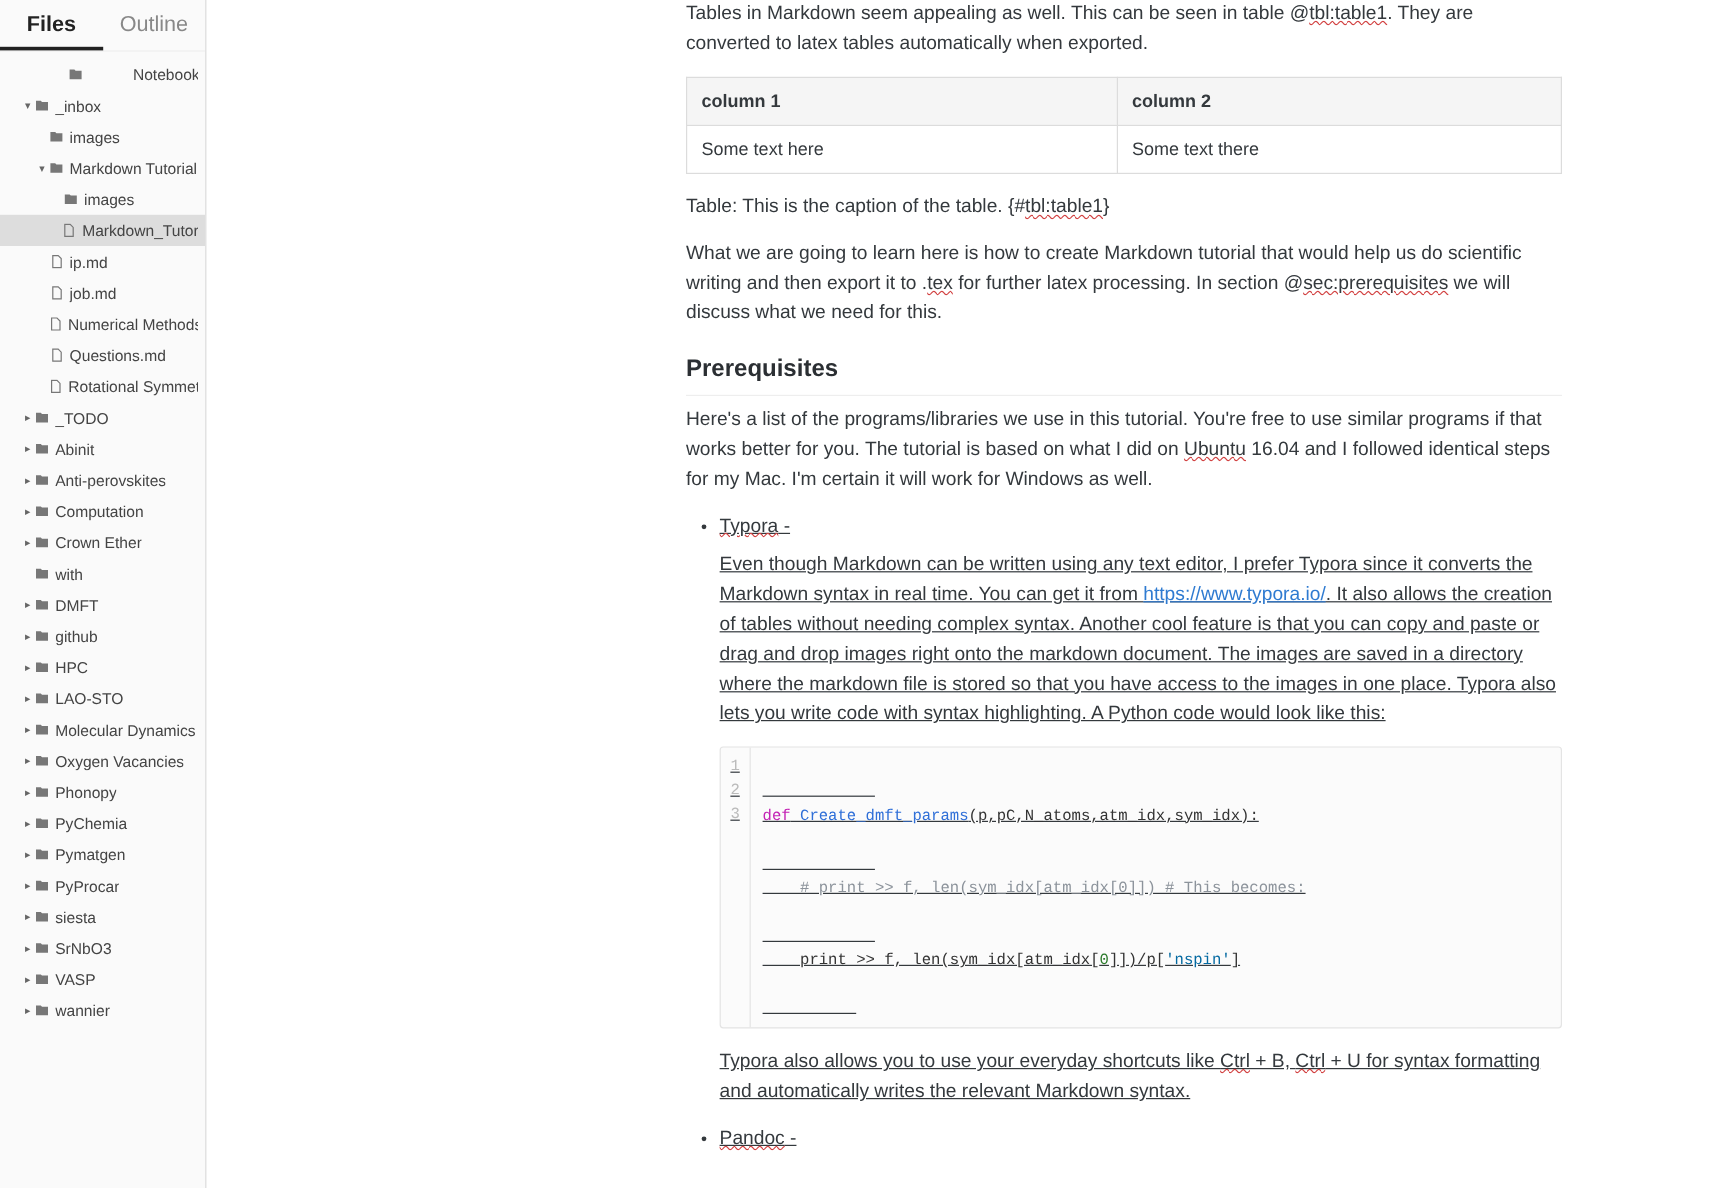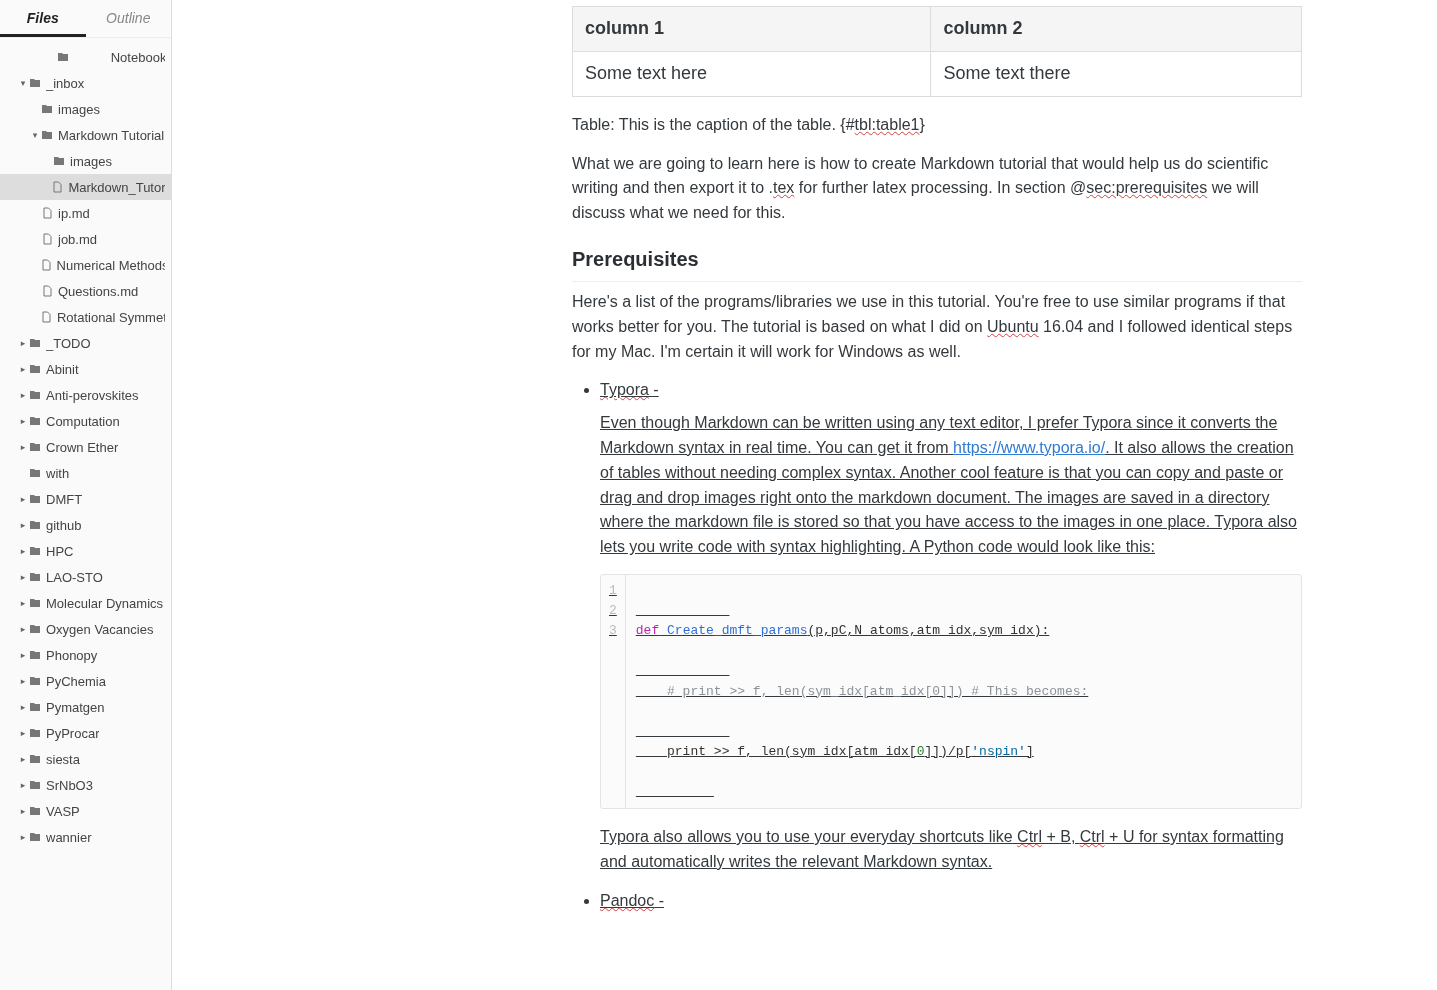--- a/index.html
+++ b/index.html
@@ -25,24 +25,23 @@
     flex-direction: column;
   }
   .sidebar-tabs {
     display: flex;
     border-bottom: 1px solid #eee;
   }
   .sidebar-tab {
     flex: 1;
     text-align: center;
     padding: 10px 0 8px;
-    font-size: 14px;
+    font-size: 18px;
     color: #888;
     cursor: pointer;
-    font-style: italic;
   }
   .sidebar-tab.active {
     color: #222;
     font-weight: 700;
     border-bottom: 3px solid #222;
   }
   .tree {
     padding: 6px 0;
     overflow-y: auto;
     flex: 1;
@@ -108,21 +107,21 @@
   .wavy {
     text-decoration-line: underline;
     text-decoration-style: wavy;
     text-decoration-color: #d24242;
     text-decoration-thickness: 1px;
   }
   .md-table {
     border-collapse: collapse;
     width: 100%;
     margin: 6px 0 16px 0;
-    font-size: 18px;
+    font-size: 15px;
   }
   .md-table th, .md-table td {
     border: 1px solid #dcdcdc;
     padding: 8px 12px;
     text-align: left;
   }
   .md-table th {
     background: #f5f5f5;
     font-weight: 700;
   }
@@ -459,20 +458,23 @@
         </span>
         <span class="tree-label">wannier</span>
       </div>
 
   </div>
 </div>
 
 <div class="content">
   <div class="doc">
 
+    <p>
+      <span>Tables in Markdown seem appealing as well. This can be seen in table @</span><span class="wavy">tbl:table1</span><span>. They are converted to latex tables automatically when exported.</span>
+    </p>
 
     <table class="md-table">
       <thead>
         <tr>
           <th>column 1</th>
           <th>column 2</th>
         </tr>
       </thead>
       <tbody>
         <tr>

